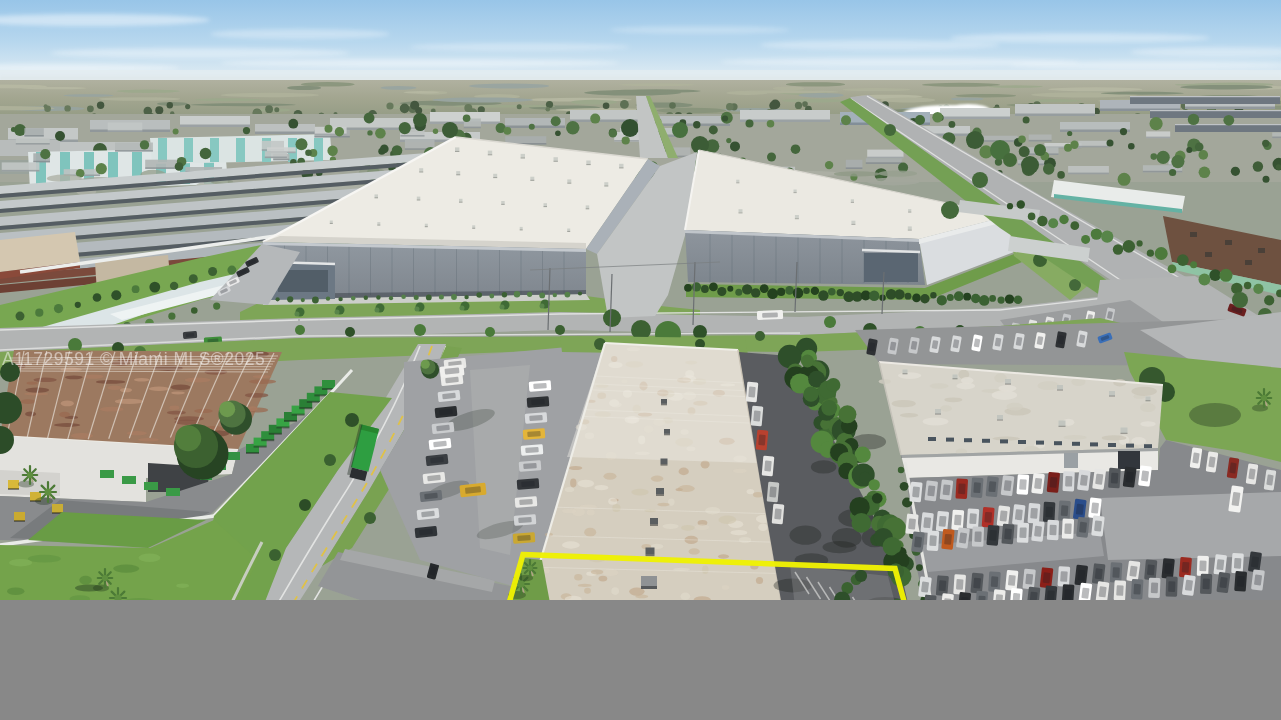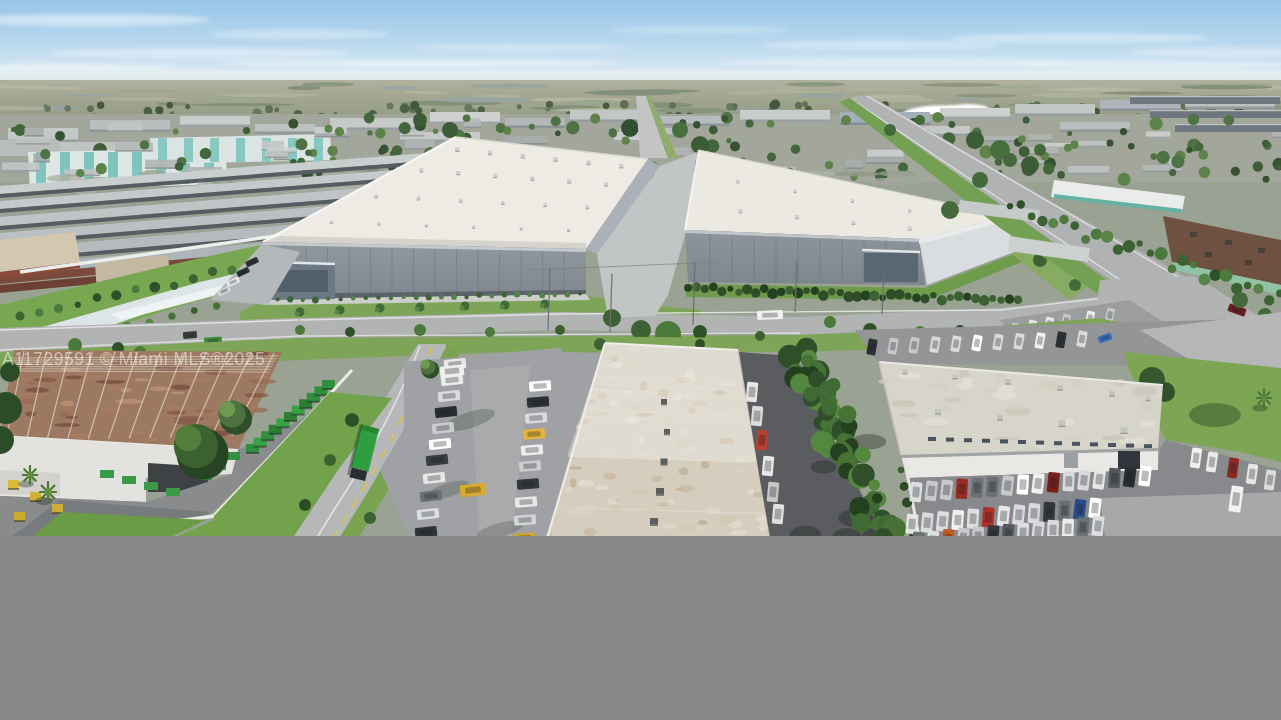--- a/index.html
+++ b/index.html
@@ -1,14 +1,14 @@
 <!DOCTYPE html>
 <html><head><meta charset="utf-8"><title>aerial</title><style>
 html,body{margin:0;padding:0;background:#888}
-#stage{position:relative;width:1281px;height:536px;overflow:hidden;font-family:"Liberation Sans",sans-serif}
+#stage{position:relative;width:1281px;height:600px;overflow:hidden;font-family:"Liberation Sans",sans-serif}
 </style></head><body>
 <div id="stage">
 <svg width="1281" height="720" viewBox="0 0 1281 720">
 <defs>
 <linearGradient id="sky" x1="0" y1="0" x2="0" y2="1">
           <stop offset="0" stop-color="#98c5e8"></stop>
           <stop offset="0.5" stop-color="#b7d7ee"></stop>
           <stop offset="0.85" stop-color="#d8e8f2"></stop>
           <stop offset="1" stop-color="#e9f1f5"></stop>
         </linearGradient>

